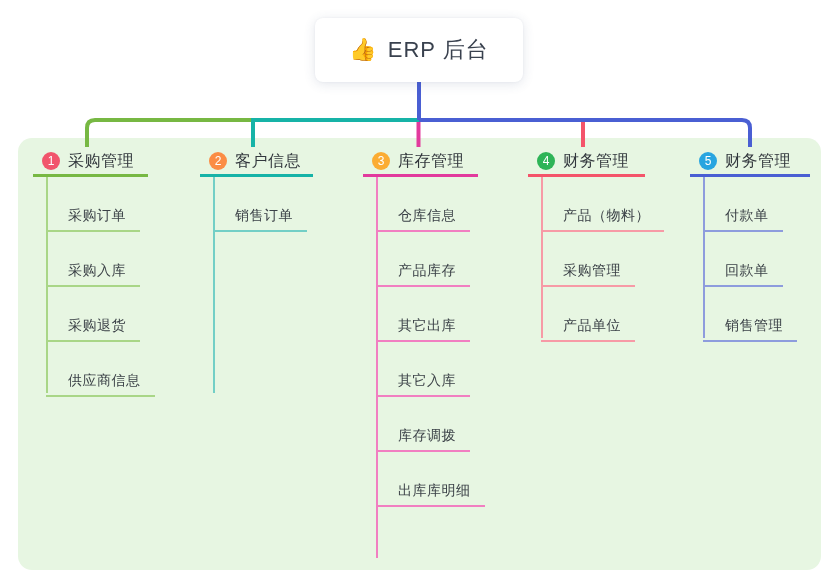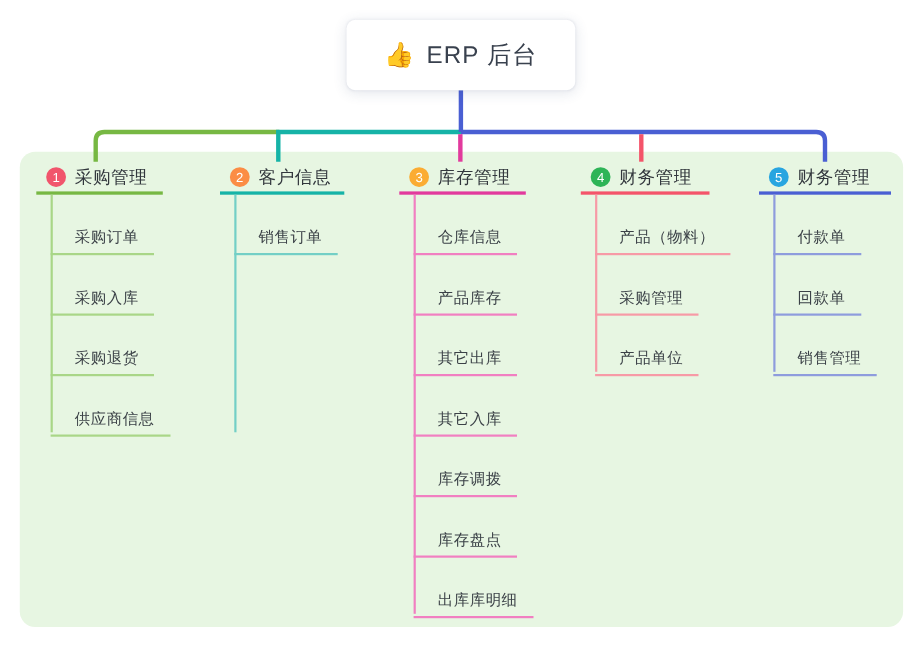--- a/index.html
+++ b/index.html
@@ -96,21 +96,20 @@
         <span class="badge">3</span>
         <span class="b-title">库存管理</span>
       </div>
       <div class="children">
         <div class="vline" style="height: 381px;"></div>
       <div class="child">仓库信息</div>
           <div class="child">产品库存</div>
           <div class="child">其它出库</div>
           <div class="child">其它入库</div>
           <div class="child">库存调拨</div>
-          <div class="child">库存盘点</div>
           <div class="child">出库库明细</div>
         </div>
     </div>
 
     <div class="branch" style="--main: #f4546a; --sub: #f79aa6; --badge: #2eb457;">
       <div class="hdr">
         <span class="badge">4</span>
         <span class="b-title">财务管理</span>
       </div>
       <div class="children">

